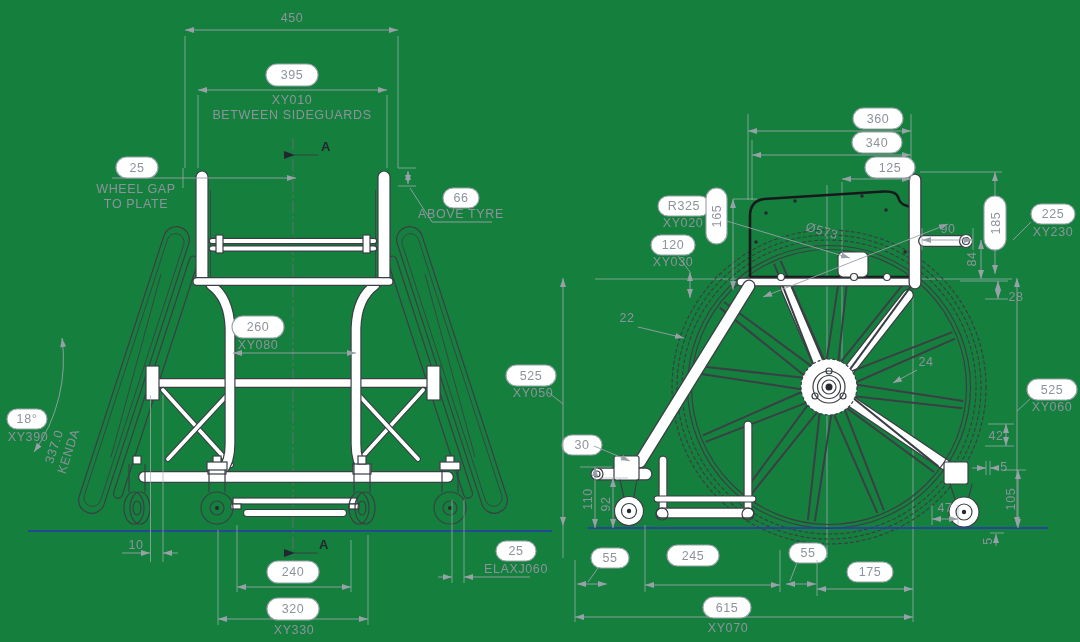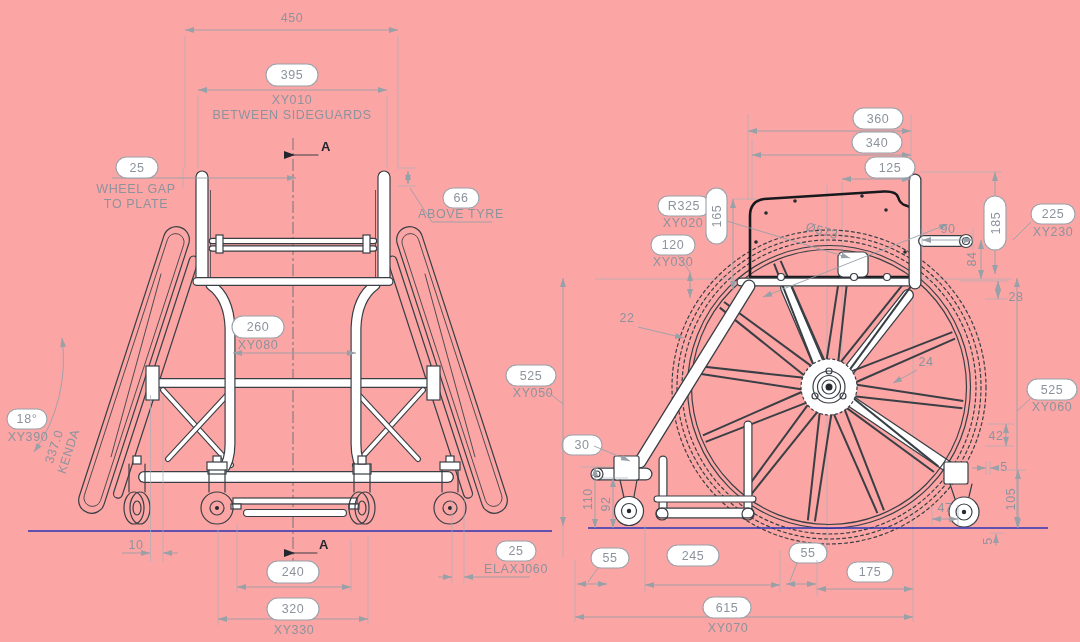--- a/index.html
+++ b/index.html
@@ -1,16 +1,16 @@
 <!DOCTYPE html>
 <html><head>
 <meta charset="utf-8">
 <style>
   html,body{margin:0;padding:0;background:#fff}
-  .canvas{position:relative;width:1080px;height:642px;background:#fca5a5;overflow:hidden}
+  .canvas{position:relative;width:1080px;height:642px;background:#15803d;overflow:hidden}
   svg{display:block}
   .d{stroke:#3a3f45;stroke-width:1.2;fill:none;stroke-linecap:round;stroke-linejoin:round}
   .dw{stroke:#3a3f45;stroke-width:1.2;fill:#fff}
   .dwl{stroke:#3a3f45;stroke-width:.8;fill:none}
   .sg{stroke:#17191d;stroke-width:2.6;fill:none;stroke-linejoin:round}
   .to{stroke:#3a3f45;fill:none;stroke-linecap:round}
   .ti{stroke:#fff;fill:none;stroke-linecap:round}
   .dim{stroke:#98a0a8;stroke-width:.9;fill:none}
   .ext{stroke:#aab0b8;stroke-width:.7;fill:none}
   .oval{fill:#fff;stroke:#9aa2aa;stroke-width:1.1}

